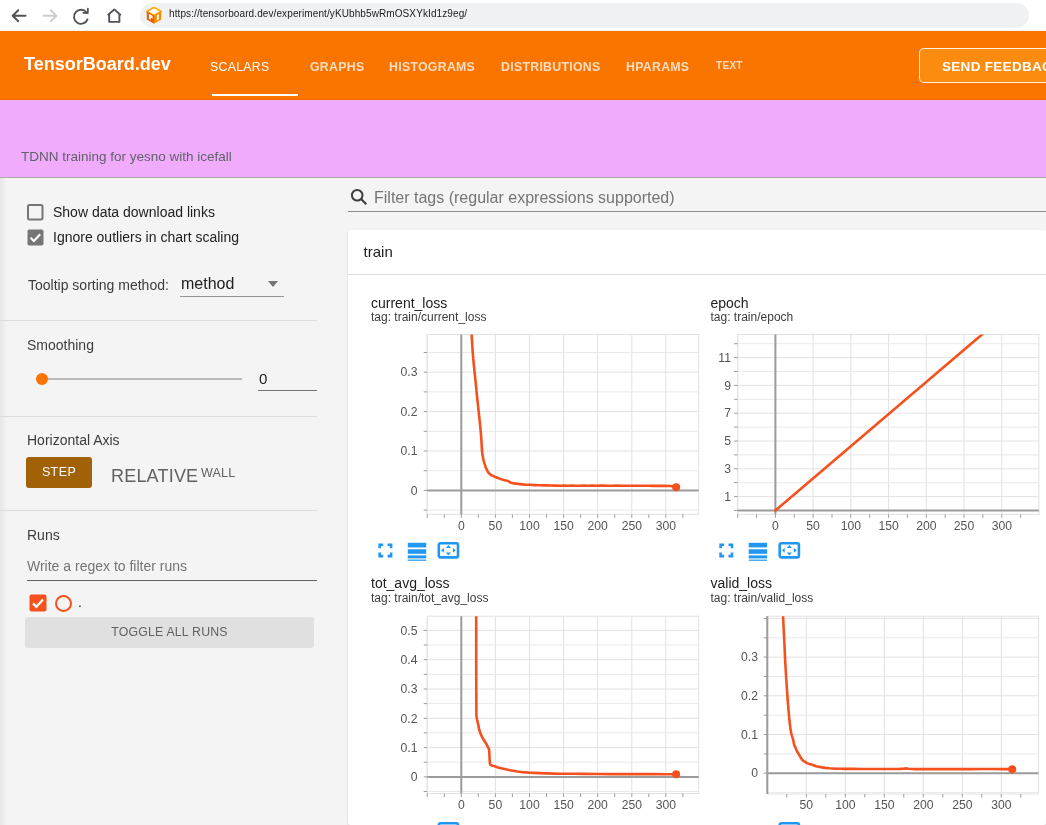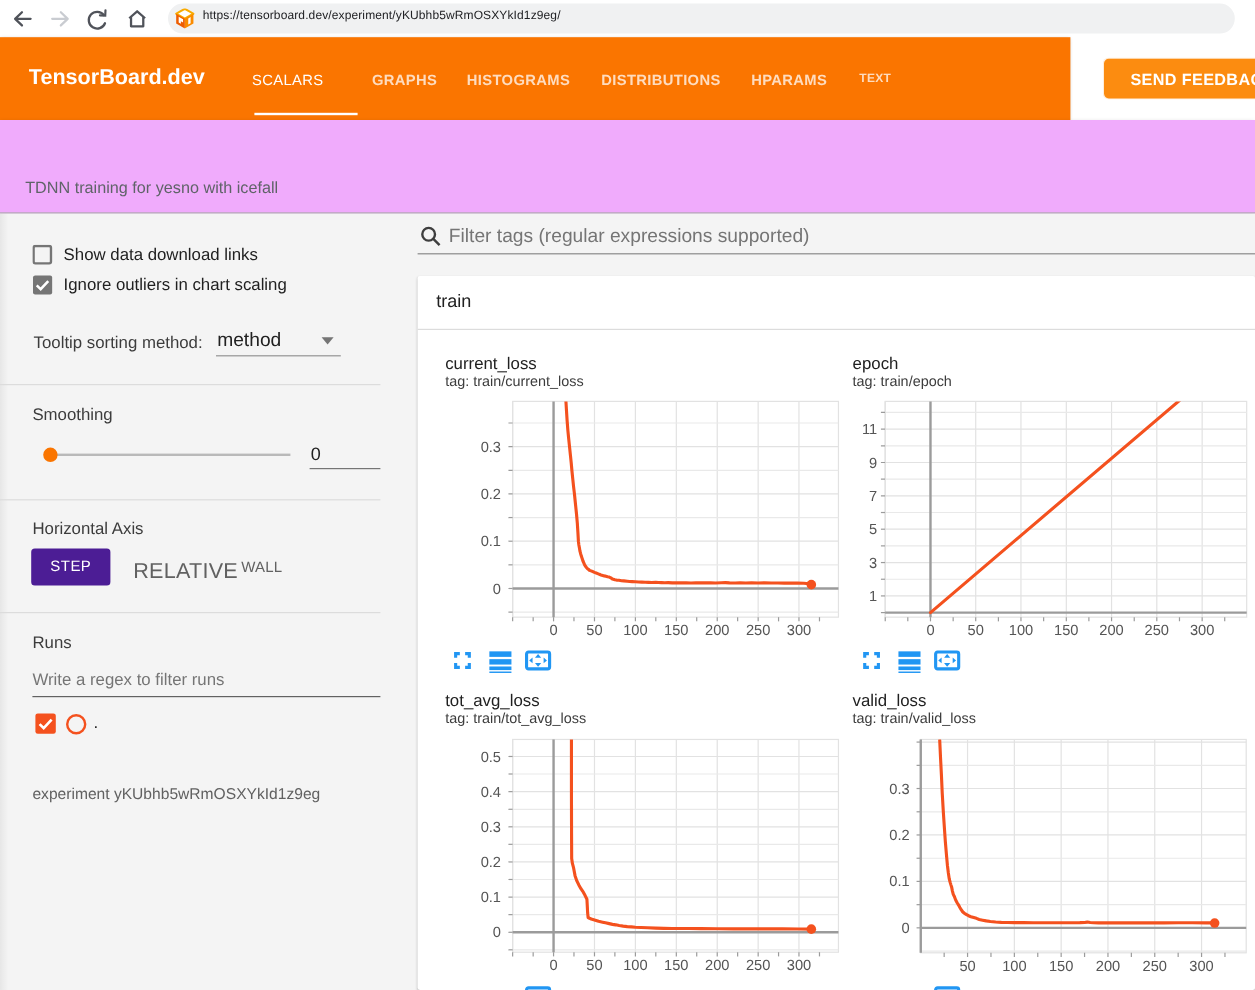--- a/index.html
+++ b/index.html
@@ -28,21 +28,21 @@
     <polygon points="12,0.5 23,6.8 12,13.1 1,6.8" fill="#ffffff"></polygon>
     <polygon points="12,0.5 23,6.8 12,13.1 1,6.8" fill="none" stroke="#f9ab00" stroke-width="2.6"></polygon>
     <polygon points="12,13.1 23,6.8 23,19.2 12,25.5" fill="#fa8b00"></polygon>
     <polygon points="12,13.1 1,6.8 1,19.2 12,25.5" fill="#ee5d00"></polygon>
     <polygon points="16.4,12.8 19.4,11.1 19.4,18.9 16.4,20.6" fill="#ffffff"></polygon>
     <polygon points="4.2,10.5 9.8,13.7 9.8,17.9 7,16.3 7,19.5 4.2,17.9" fill="#ffffff"></polygon>
   </svg>
   <div class="abs" style="left:169px;top:8px;font-size:10px;color:#202124;letter-spacing:0.1px">https://tensorboard.dev/experiment/yKUbhb5wRmOSXYkId1z9eg/</div>
 </div>
 
-<div class="abs" style="left:0;top:31px;width:892px;height:69px;background:#fa7500;box-shadow:0 1px 3px rgba(0,0,0,0.25)">
+<div class="abs" style="left:0;top:31px;width:1046px;height:69px;background:#fa7500;box-shadow:0 1px 3px rgba(0,0,0,0.25)">
   <div class="abs" style="left:24px;top:23px;font-size:18px;font-weight:bold;color:#fff">TensorBoard.dev</div>
   <div class="abs" style="left:210px;top:29px;font-size:12.3px;font-weight:normal;color:#fff;letter-spacing:0.3px">SCALARS</div>
   <div class="abs" style="left:310px;top:29px;font-size:12.3px;font-weight:bold;color:rgba(255,255,255,0.75);letter-spacing:0.3px">GRAPHS</div>
   <div class="abs" style="left:389px;top:29px;font-size:12.3px;font-weight:bold;color:rgba(255,255,255,0.75);letter-spacing:0.3px">HISTOGRAMS</div>
   <div class="abs" style="left:501px;top:29px;font-size:12.3px;font-weight:bold;color:rgba(255,255,255,0.75);letter-spacing:0.3px">DISTRIBUTIONS</div>
   <div class="abs" style="left:626px;top:29px;font-size:12.3px;font-weight:bold;color:rgba(255,255,255,0.75);letter-spacing:0.3px">HPARAMS</div>
   <div class="abs" style="left:716px;top:29px;font-size:10px;font-weight:bold;color:rgba(255,255,255,0.75);letter-spacing:0.3px">TEXT</div>
   <div class="abs" style="left:212px;top:63px;width:86px;height:2px;background:#fff"></div>
   <div class="abs" style="left:919px;top:17px;width:200px;height:35px;border:1px solid rgba(255,255,255,0.85);border-radius:5px;background:#fc8c10">
     <div class="abs" style="left:22px;top:10px;font-size:13.5px;font-weight:bold;color:#fff;letter-spacing:0.3px">SEND FEEDBACK</div>
@@ -72,35 +72,35 @@
 
 <div class="abs" style="left:0;top:320px;width:317px;height:1px;background:#dcdcdc"></div>
 <div class="abs" style="left:27px;top:337px;font-size:14px;color:#3c3c3c">Smoothing</div>
 <div class="abs" style="left:45px;top:378px;width:197px;height:2px;background:#b9b9b9"></div>
 <div class="abs" style="left:36px;top:373px;width:12px;height:12px;border-radius:50%;background:#fa7500"></div>
 <div class="abs" style="left:259px;top:370px;font-size:15px;color:#212121">0</div>
 <div class="abs" style="left:258px;top:390px;width:59px;height:1px;background:#757575"></div>
 
 <div class="abs" style="left:0;top:416px;width:317px;height:1px;background:#dcdcdc"></div>
 <div class="abs" style="left:27px;top:432px;font-size:14px;color:#3c3c3c">Horizontal Axis</div>
-<div class="abs" style="left:26px;top:457px;width:66px;height:31px;background:#4c1d95;border-radius:3px;text-align:center;line-height:31px;font-size:12.5px;color:#fff;letter-spacing:0.4px">STEP</div>
+<div class="abs" style="left:26px;top:457px;width:66px;height:31px;background:#a16207;border-radius:3px;text-align:center;line-height:31px;font-size:12.5px;color:#fff;letter-spacing:0.4px">STEP</div>
 <div class="abs" style="left:111px;top:466px;font-size:18px;color:#616161;letter-spacing:0.2px">RELATIVE</div>
 <div class="abs" style="left:201px;top:466px;font-size:12.5px;color:#616161;letter-spacing:0.2px">WALL</div>
 
 <div class="abs" style="left:0;top:510px;width:317px;height:1px;background:#dcdcdc"></div>
 <div class="abs" style="left:27px;top:527px;font-size:14px;color:#3c3c3c">Runs</div>
 <div class="abs" style="left:27px;top:558px;font-size:14px;color:#757575">Write a regex to filter runs</div>
 <div class="abs" style="left:27px;top:579.5px;width:290px;height:1px;background:#616161"></div>
 <svg class="abs" style="left:29px;top:594px" width="18" height="18" viewBox="0 0 18 18">
       <rect x="0.5" y="0.5" width="17" height="17" rx="2" fill="#f4511e"></rect>
       <path d="M4 9.4 L7.4 12.8 L14 5.6" stroke="#fff" stroke-width="2.2" fill="none"></path>
     </svg>
 <div class="abs" style="left:55px;top:595px;width:17px;height:17px;border-radius:50%;border:2.5px solid #f4511e"></div>
 <div class="abs" style="left:78px;top:594px;font-size:14px;color:#212121">.</div>
-<div class="abs" style="left:27px;top:654px;font-size:13px;color:#616161">experiment yKUbhb5wRmOSXYkId1z9eg</div>
+<div class="abs" style="left:25px;top:617px;width:289px;height:31px;background:#e0e0e0;border-radius:3px;text-align:center;line-height:31px;font-size:12.3px;color:#616161;letter-spacing:0.2px">TOGGLE ALL RUNS</div>
 
 <svg class="abs" style="left:350px;top:188px" width="18" height="18" viewBox="0 0 18 18">
       <circle cx="7.2" cy="7.2" r="5.3" fill="none" stroke="#3e3e3e" stroke-width="2"></circle>
       <line x1="11.1" y1="11.1" x2="16.3" y2="16.3" stroke="#3e3e3e" stroke-width="2.1"></line>
     </svg>
 <div class="abs" style="left:374px;top:189px;font-size:16px;color:#757575">Filter tags (regular expressions supported)</div>
 <div class="abs" style="left:348px;top:210.5px;width:698px;height:1px;background:#8b8b8b"></div>
 
 <div class="abs" style="left:348px;top:230px;width:698px;height:595px;background:#fff;border-radius:2px;box-shadow:0 1px 2px rgba(0,0,0,0.18)"></div>
 <div class="abs" style="left:363.6px;top:243px;font-size:15px;color:#212121">train</div>

